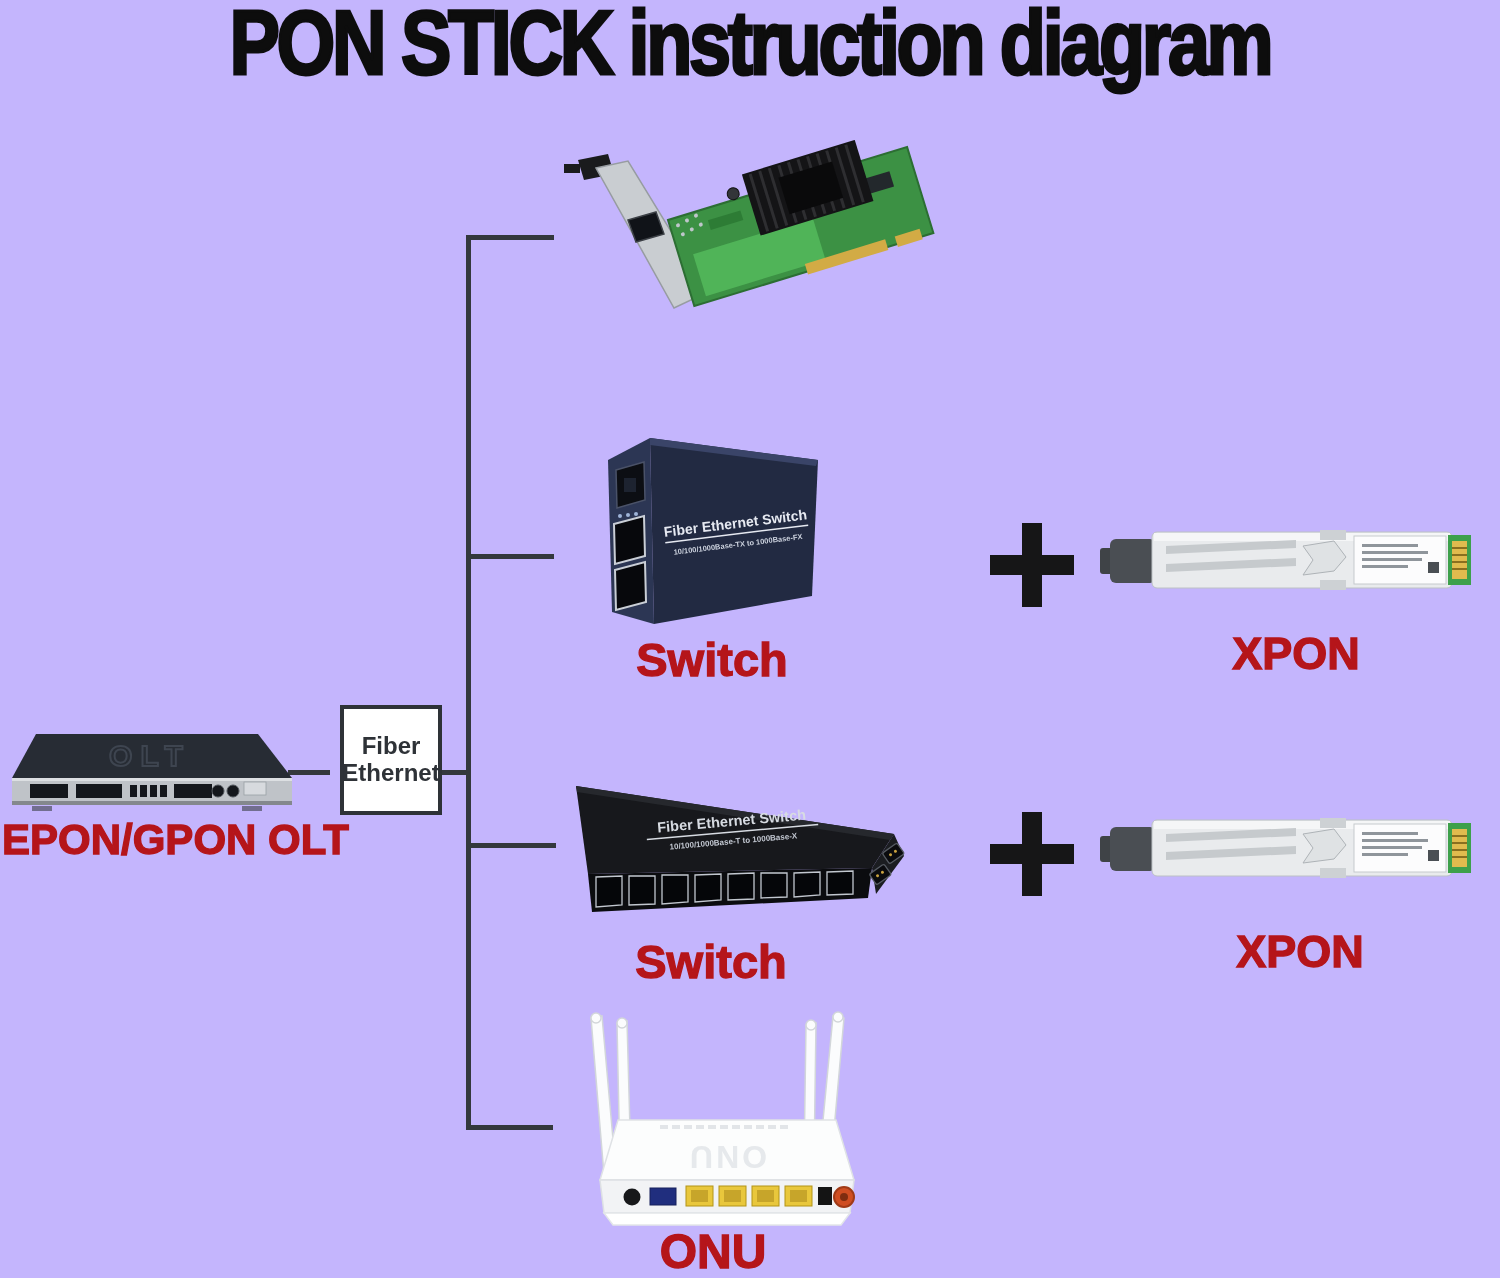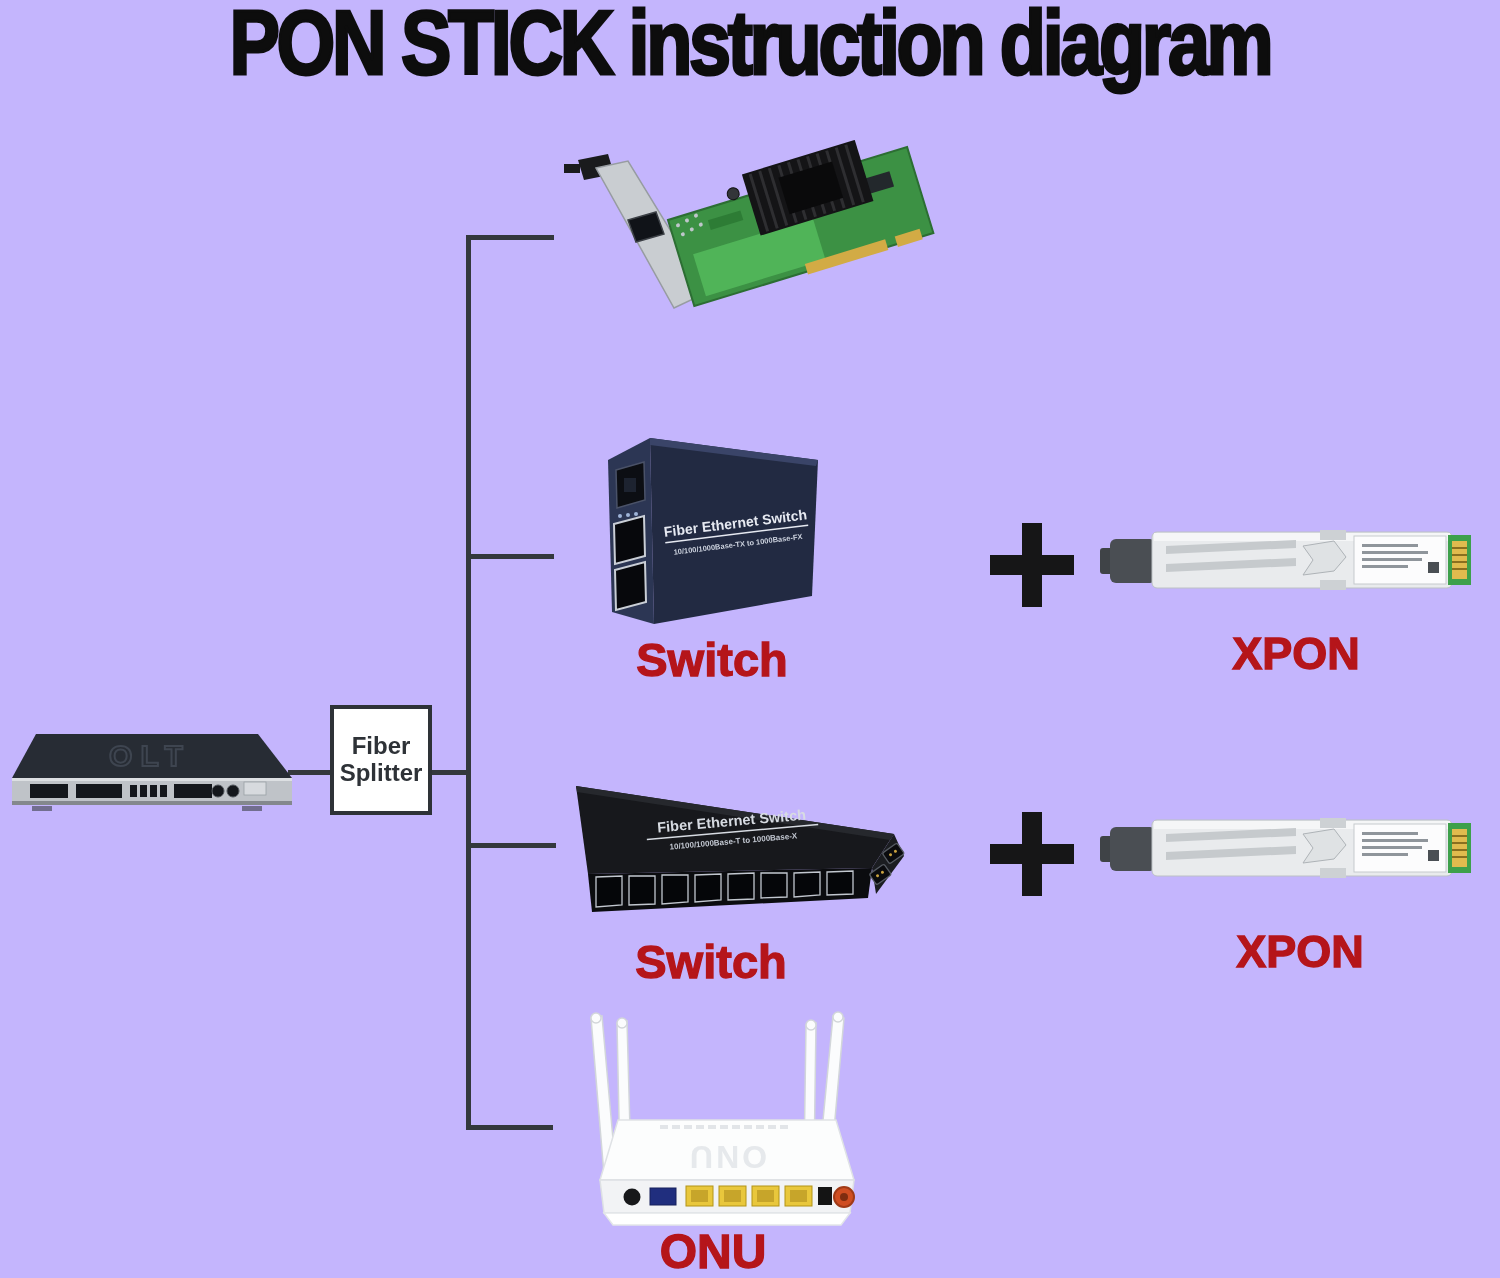--- a/index.html
+++ b/index.html
@@ -5,21 +5,21 @@
   html,body{margin:0;padding:0;background:#ffffff;}
   #canvas{position:relative;width:1500px;height:1278px;background:#c4b5fd;overflow:hidden;
           font-family:"Liberation Sans",sans-serif;}
   .title{position:absolute;top:-8px;left:0;width:100%;text-align:center;
          font-size:90px;font-weight:bold;color:#0d0d0d;letter-spacing:-4px;
          -webkit-text-stroke:3px #0d0d0d;transform:scaleX(0.84);transform-origin:50% 50%;
          white-space:nowrap;}
   .lbl{position:absolute;color:#b5151a;font-weight:bold;text-align:center;
        -webkit-text-stroke:1.3px #b5151a;white-space:nowrap;}
   .line{position:absolute;background:#34383d;}
-  .splitter-box{position:absolute;left:330px;top:705px;width:102px;height:110px;
+  .splitter-box{position:absolute;left:340px;top:705px;width:102px;height:110px;
        box-sizing:border-box;border:4px solid #2e3237;background:#ffffff;
        display:flex;flex-direction:column;align-items:center;justify-content:center;
        font-weight:bold;color:#2e3237;font-size:24px;line-height:1.12;z-index:3;}
   .dev{position:absolute;z-index:2;}
   .plus{position:absolute;width:84px;height:84px;z-index:2;}
   .plus .h{position:absolute;left:0;top:32px;width:84px;height:20px;background:#161617;}
   .plus .v{position:absolute;left:32px;top:0;width:20px;height:84px;background:#161617;}
   svg text{font-family:"Liberation Sans",sans-serif;}
 </style>
 </head>
@@ -32,21 +32,21 @@
   <div class="line" style="left:466px;top:235px;width:5px;height:895px;"></div>
   <div class="line" style="left:466px;top:235px;width:88px;height:5px;"></div>
   <div class="line" style="left:466px;top:554px;width:88px;height:5px;"></div>
   <div class="line" style="left:466px;top:843px;width:90px;height:5px;"></div>
   <div class="line" style="left:466px;top:1125px;width:87px;height:5px;"></div>
   <div class="line" style="left:288px;top:770px;width:42px;height:5px;"></div>
   <div class="line" style="left:432px;top:770px;width:36px;height:5px;"></div>
 
   <div class="splitter-box">
     <span>Fiber</span>
-    <span>Splitter</span>
+    <span>Ethernet</span>
   </div>
 
   <svg class="dev" style="left:556px;top:140px;" width="380" height="180" viewBox="0 0 380 180">
 
     <polygon points="22,20 52,14 58,34 28,40" fill="#1a1b1d"></polygon>
     <rect x="8" y="24" width="16" height="9" fill="#1a1b1d"></rect>
     <polygon points="40,28 72,21 152,152 118,168" fill="#c9cdd1" stroke="#979ca1" stroke-width="1.5"></polygon>
     <polygon points="72,80 100,72 108,94 80,102" fill="#101318" stroke="#3c4046" stroke-width="1.5"></polygon>
 
     <g transform="translate(112,80) rotate(-17)">
@@ -157,20 +157,21 @@
       <rect x="148" y="57" width="7" height="12"></rect>
         <rect x="158" y="57" width="7" height="12"></rect>
     </g>
     <rect x="172" y="56" width="38" height="14" fill="#14171c"></rect>
     <circle cx="216" cy="63" r="6" fill="#14171c" stroke="#50555b"></circle>
     <circle cx="231" cy="63" r="6" fill="#14171c" stroke="#50555b"></circle>
     <rect x="242" y="54" width="22" height="13" fill="#d7dade" stroke="#9aa0a5" stroke-width="0.8"></rect>
     <rect x="30" y="78" width="20" height="5" fill="#3c4046" opacity="0.6"></rect>
     <rect x="240" y="78" width="20" height="5" fill="#3c4046" opacity="0.6"></rect>
   </svg>
+  <div class="lbl" style="left:2px;top:816px;width:300px;font-size:42px;">EPON/GPON OLT</div>
 
   <svg class="dev" style="left:560px;top:772px;" width="350" height="160" viewBox="0 0 350 160">
     <polygon points="16,14 334,62 312,96 28,102" fill="#17181c"></polygon>
     <polygon points="16,14 334,62 330,68 17,20" fill="#26282d"></polygon>
     <polygon points="28,102 312,96 308,126 32,140" fill="#0b0c0f"></polygon>
     <polygon points="334,62 344,84 316,122 312,96" fill="#1b1d21"></polygon>
 
     <g fill="#050609" stroke="#c2c7cf" stroke-width="1.3">
       <polygon points="36,105 62,104 62,133 36,135"></polygon>
       <polygon points="69,104 95,104 95,132 69,133"></polygon>

